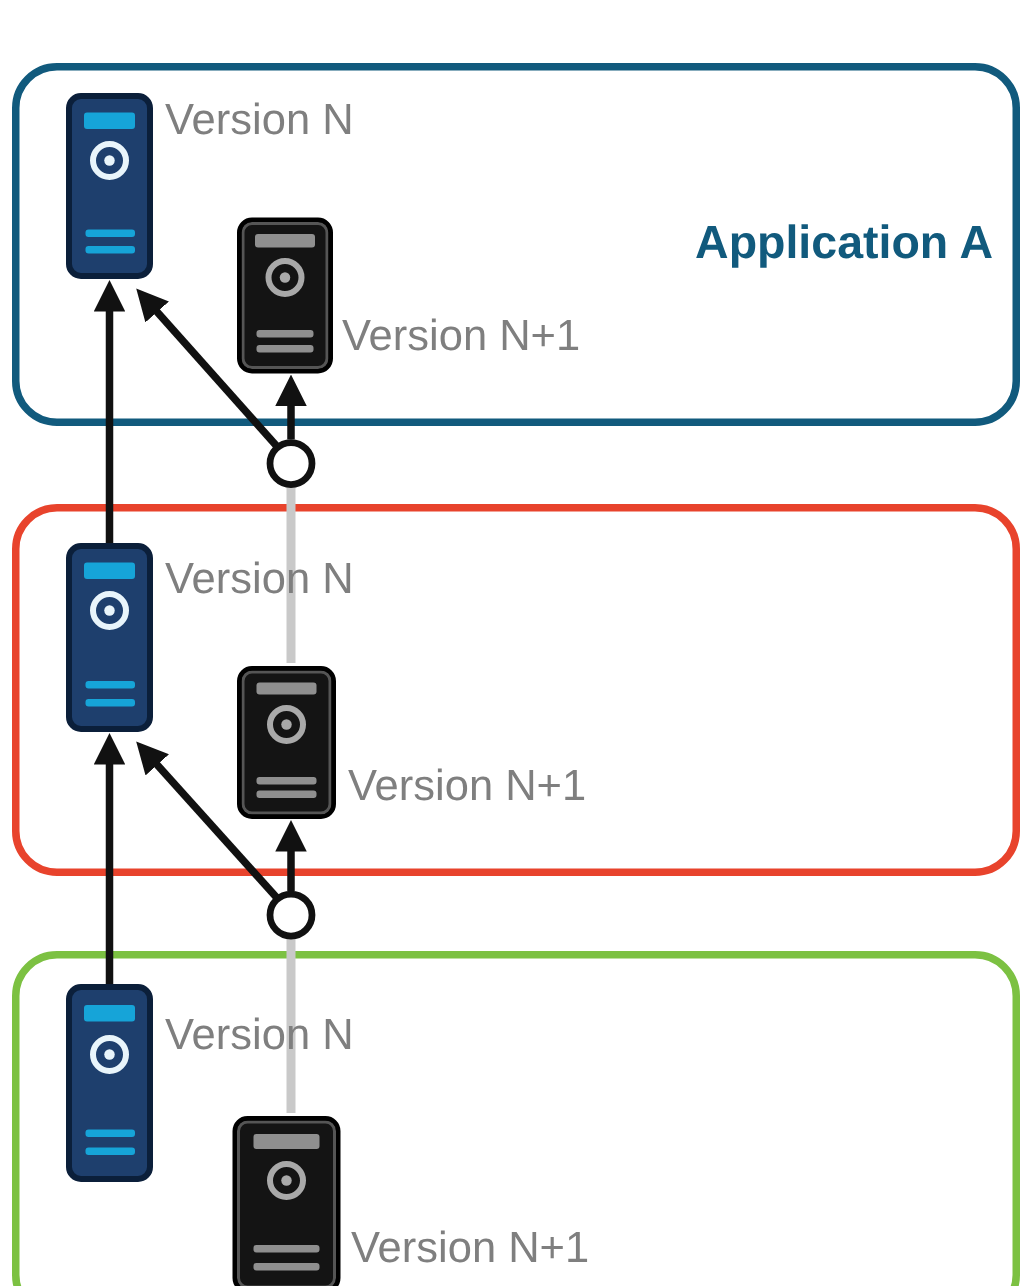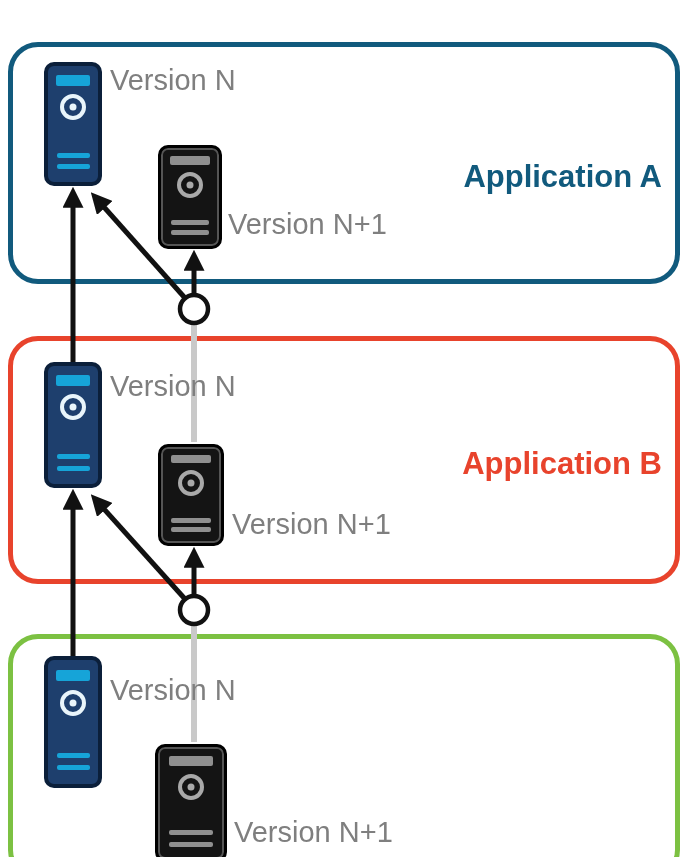--- a/index.html
+++ b/index.html
@@ -25,21 +25,21 @@
   .app-box.b{top:304px;height:248px;border-color:#e8432c;}
   .app-box.c{top:602px;height:246px;border-color:#7cc142;}
 
   .app-label{
     position:absolute;
     left:380px;width:282px;
     text-align:right;
     font-size:31px;font-weight:bold;
     z-index:3;
   }
-  .app-label.a{top:127px;color:#115a7d;}
+  .app-label.a{top:112px;color:#115a7d;}
   .app-label.b{top:414px;color:#e8432c;}
   .app-label.c{top:716px;color:#7cc142;}
 
   
   .ver-label{
     position:absolute;
     font-size:29px;
     color:#7f7f7f;
     z-index:3;
     white-space:nowrap;
@@ -159,21 +159,20 @@
   <div class="server black" style="left:158px;top:412px;width:66px;height:102px">
     <div class="srv-topbar"></div>
     <div class="srv-power">
         <div class="srv-dot"></div>
       </div>
     <div class="srv-line l1"></div>
     <div class="srv-line l2"></div>
   </div>
   <div class="ver-label" style="left:110px;top:338px">Version N</div>
   <div class="ver-label" style="left:232px;top:476px">Version N+1</div>
-  <div class="app-label b">Application B</div>
 
   <div class="server blue" style="left:44px;top:624px;width:58px;height:132px">
     <div class="srv-topbar"></div>
     <div class="srv-power">
         <div class="srv-dot"></div>
       </div>
     <div class="srv-line l1"></div>
     <div class="srv-line l2"></div>
   </div>
   <div class="server black" style="left:155px;top:712px;width:72px;height:118px">

